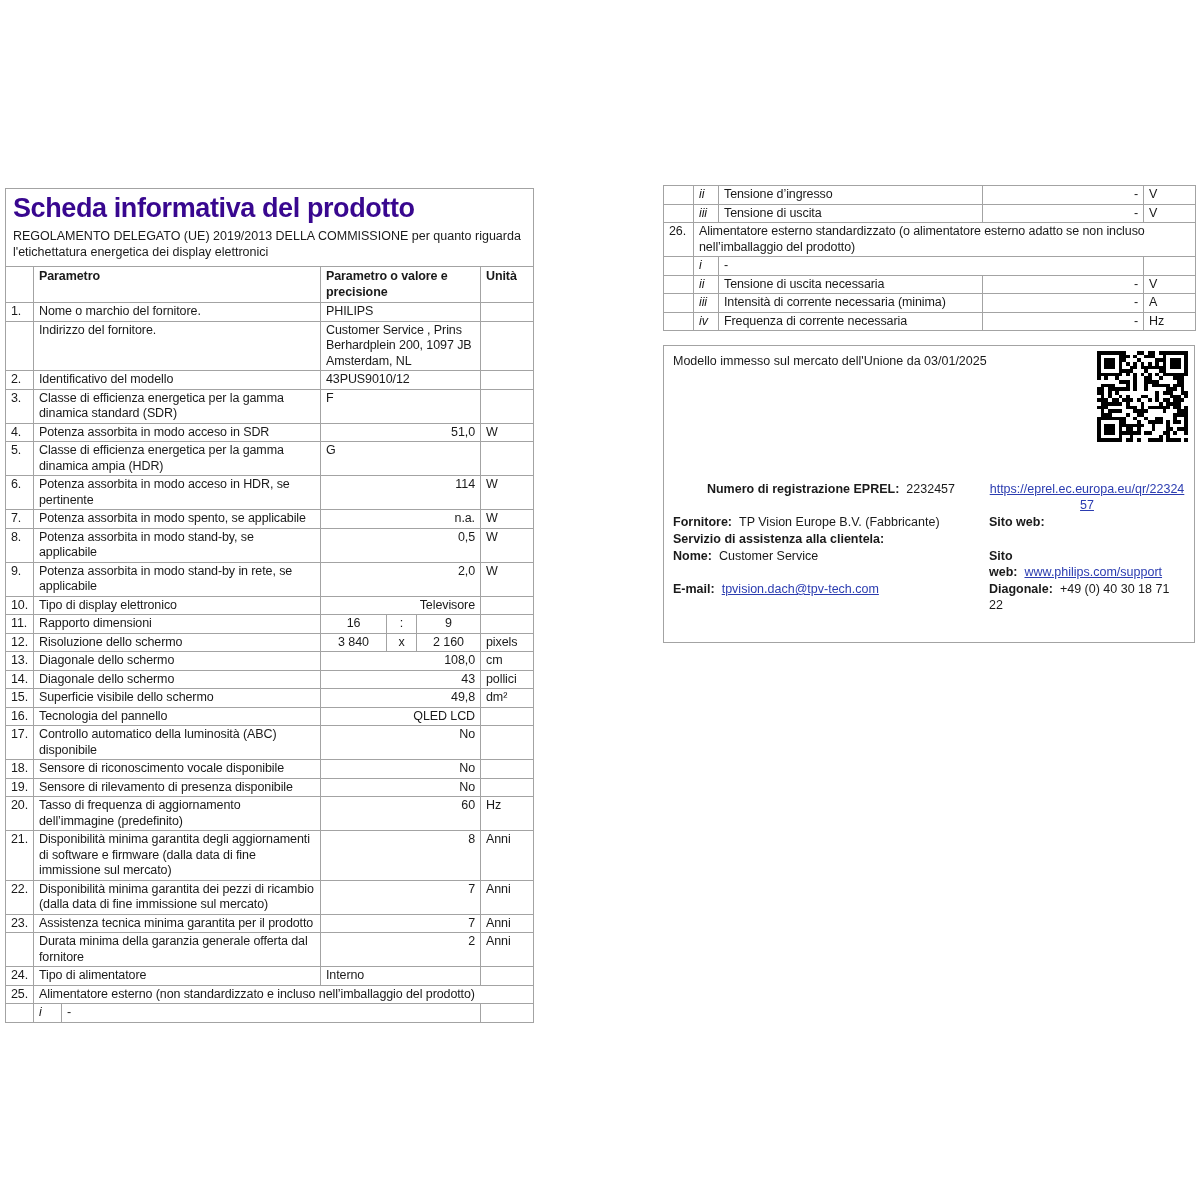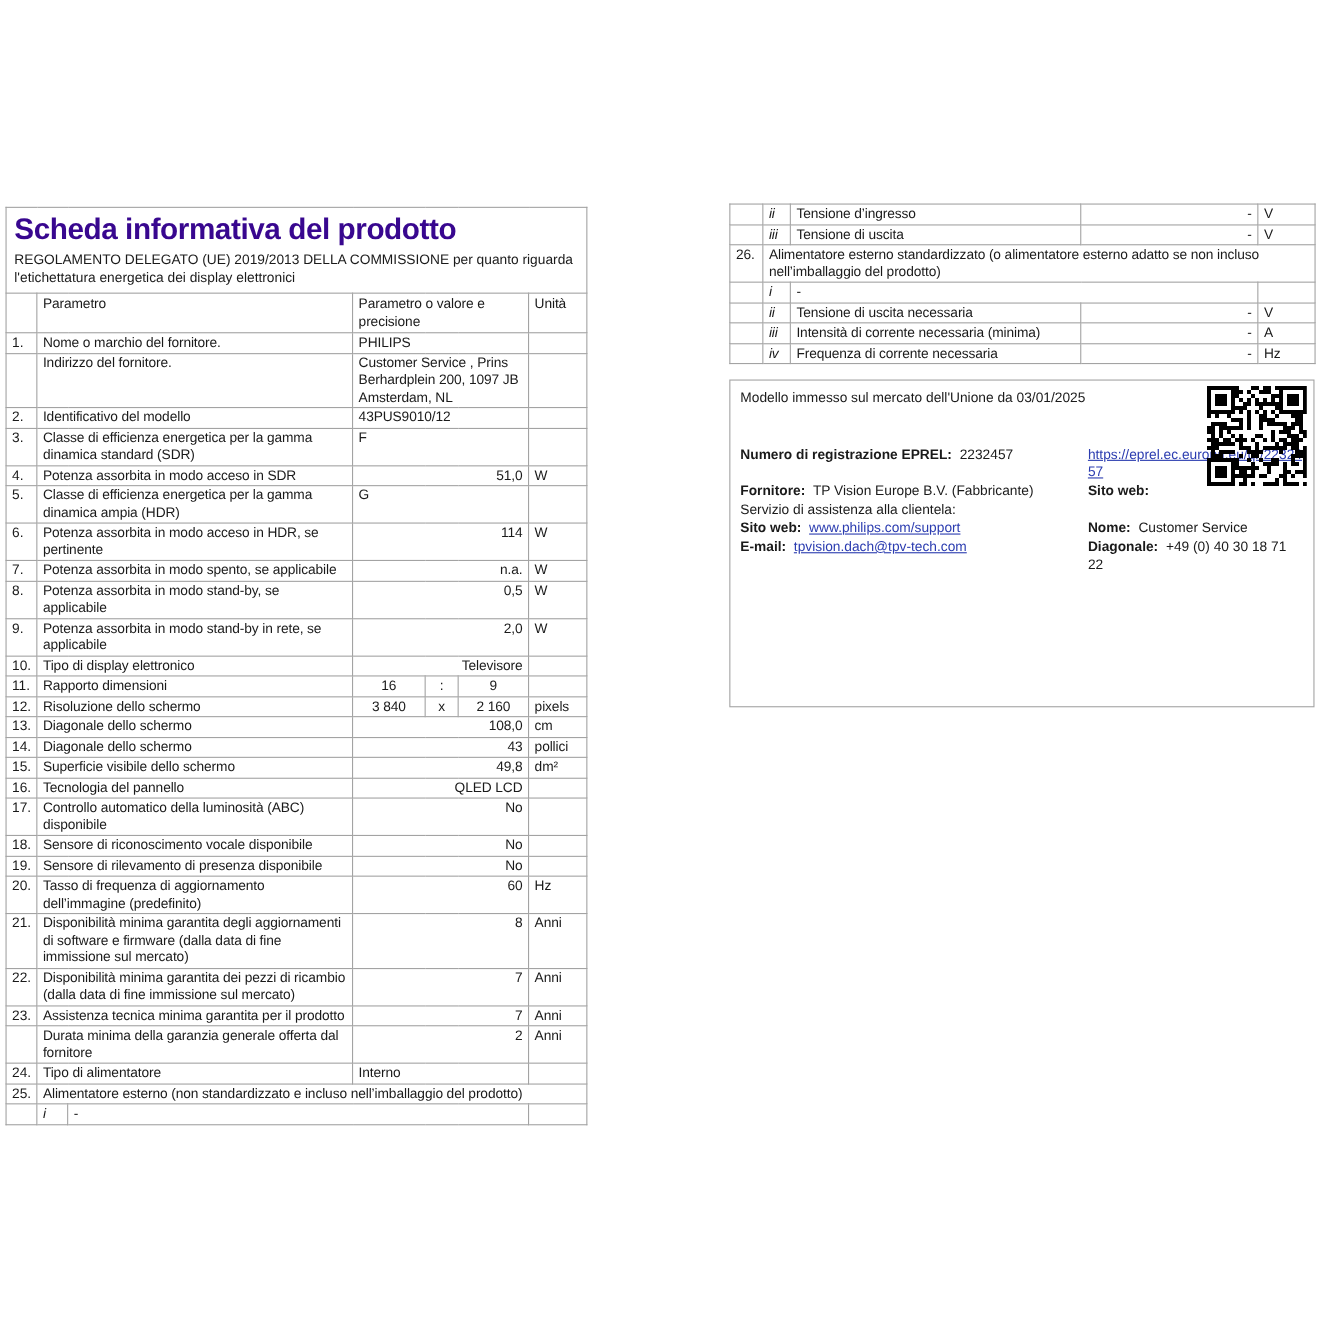--- a/index.html
+++ b/index.html
@@ -26,36 +26,36 @@
   .grid td{
     border:1px solid var(--border-color);
     padding:1px 5px;vertical-align:top;overflow:hidden;
   }
   .grid td.titlecell{padding:3px 7px 6px;}
   h1{
     margin:0;font-size:27px;line-height:32px;
     color:var(--title-color);font-weight:bold;letter-spacing:-0.4px;
   }
   .subtitle{margin:4px 0 0;font-size:12.5px;line-height:16px;letter-spacing:0;}
-  .b{font-weight:normal;}
+  .b{font-weight:bold;}
   .num{padding-left:4px;padding-right:2px;}
   .al{text-align:left;}
   .ar{text-align:right;padding-right:7px;}
   .ac{text-align:center;}
   .roman{font-style:italic;padding-left:6px;}
   .headrow td{padding-top:2px;padding-bottom:2px;}
 
   .info-box{
     margin-top:14px;border:1px solid var(--border-color);
     position:relative;height:298px;padding:7px 9px;
     font-size:12.5px;line-height:16px;
   }
   .qr{position:absolute;top:5px;right:6px;width:91px;height:91px;}
   .info-row{display:grid;grid-template-columns:316px 1fr;margin-top:1px;}
-  .info-row.first{margin-top:36px;}
+  .info-row.first{margin-top:112px;text-align:center;}
   .lblval b{margin-right:7px;}
   a{color:var(--link-color);text-decoration:underline;cursor:pointer;}
   .wrap-link{display:inline-block;max-width:200px;word-break:break-all;}
   .addr{margin-top:7px;}
   .addr-line{padding-left:3px;}
   .addr-line.indent{padding-left:8px;}
 </style>
 </head>
 <body>
 
@@ -679,24 +679,24 @@
         </div>
       </div>
 
       <div class="info-row">
         <div class="b">Servizio di assistenza alla clientela:</div>
         <div></div>
       </div>
 
       <div class="info-row">
         <div class="lblval">
-          <b>Sito web:</b><a href="#">www.philips.com/support</a>
+          <b>Nome:</b><span>Customer Service</span>
         </div>
         <div class="lblval">
-          <b>Nome:</b><span>Customer Service</span>
+          <b>Sito web:</b><a href="#">www.philips.com/support</a>
         </div>
       </div>
 
       <div class="info-row">
         <div class="lblval">
           <b>E-mail:</b><a href="#">tpvision.dach@tpv-tech.com</a>
         </div>
         <div class="lblval">
           <b>Diagonale:</b><span>+49 (0) 40 30 18 71 22</span>
         </div>

